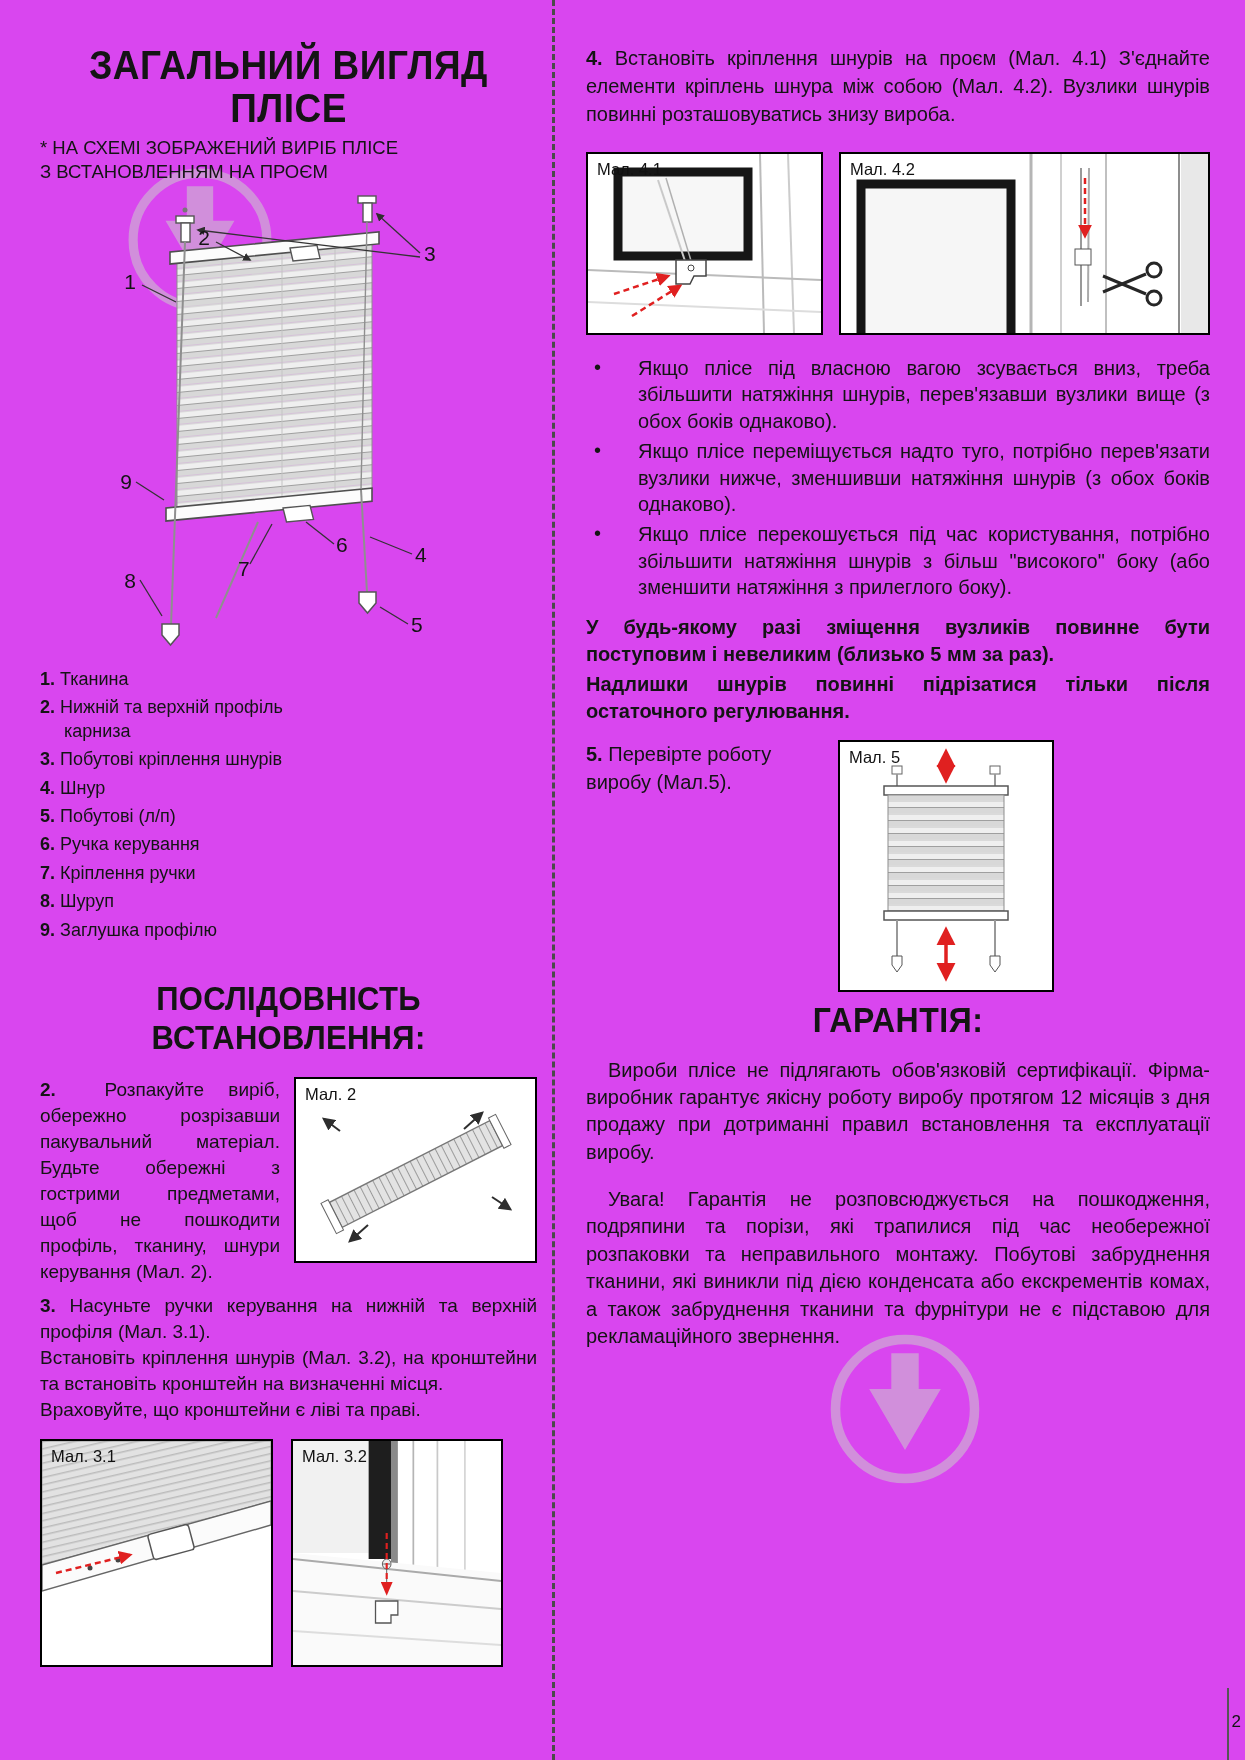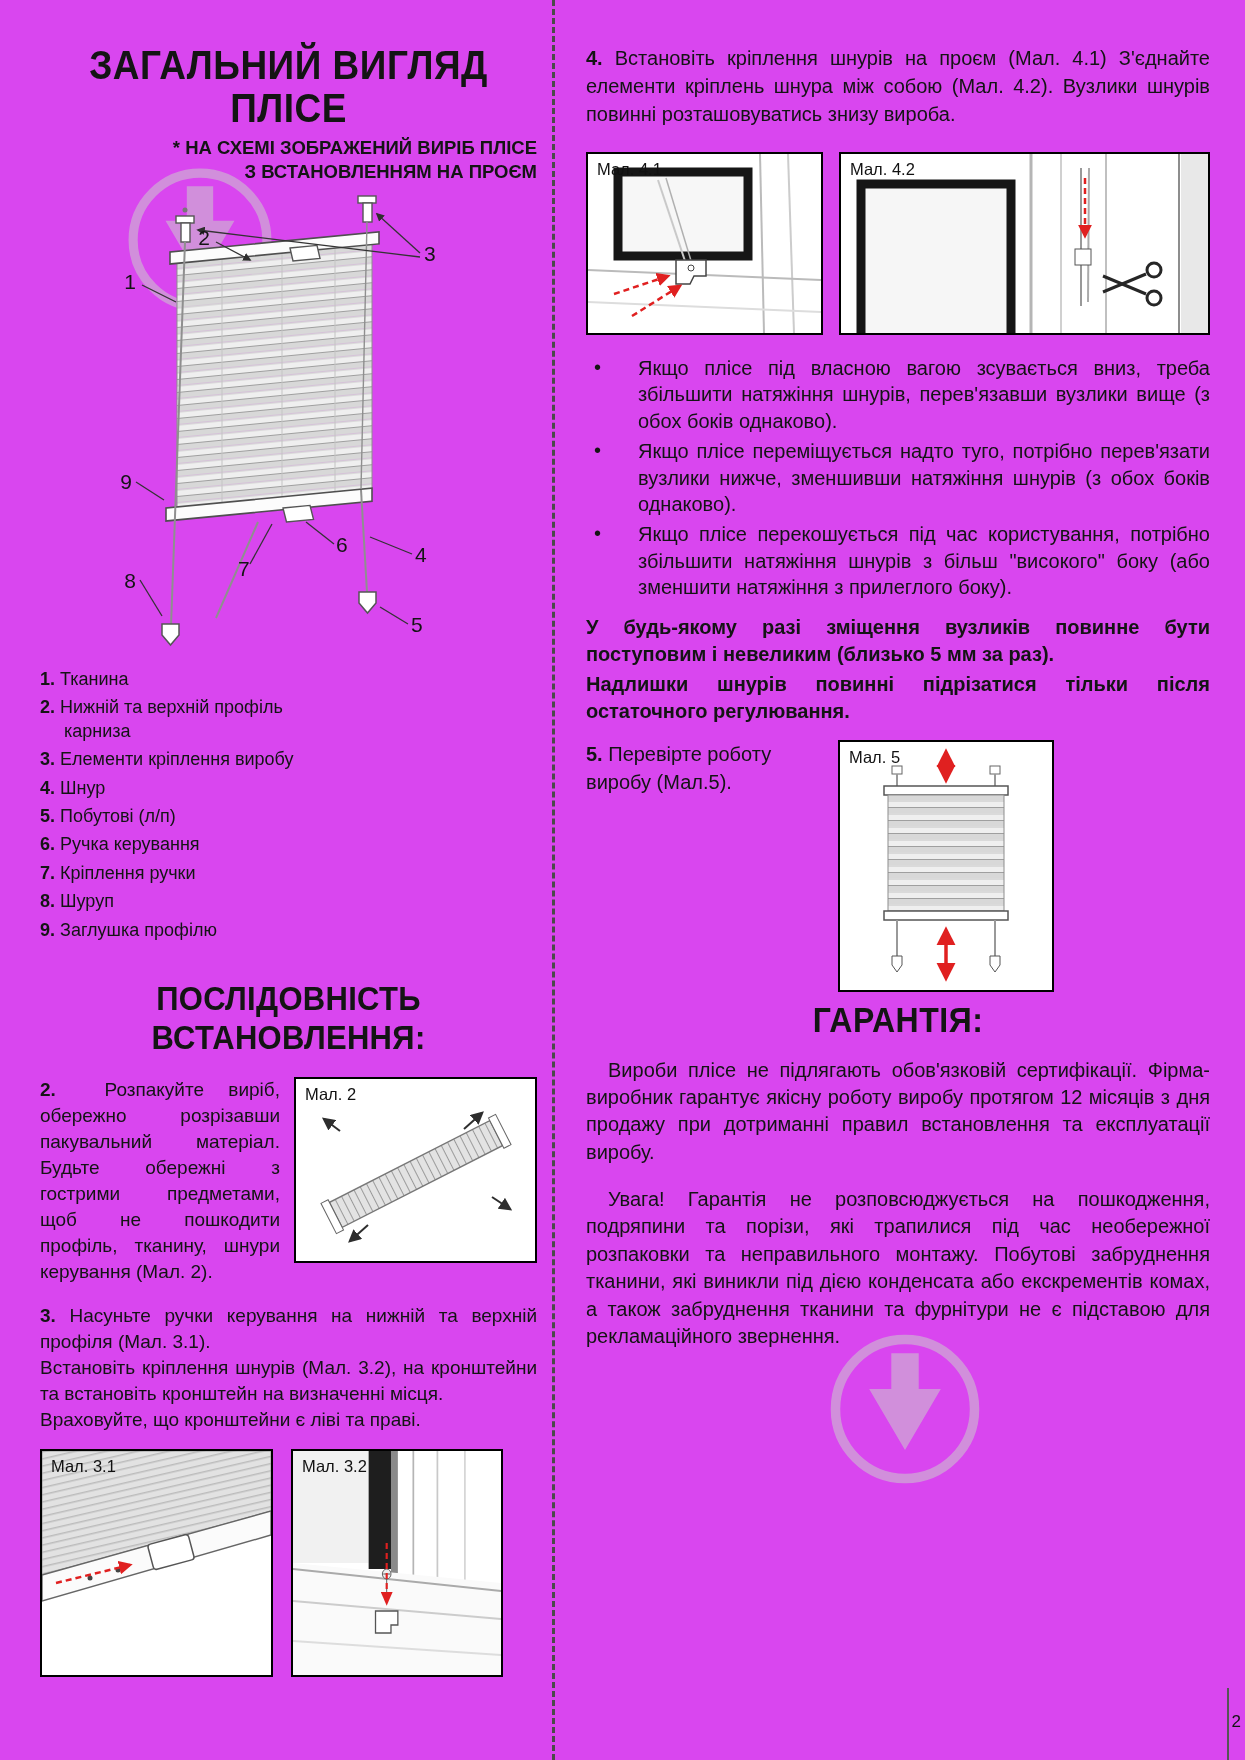--- a/index.html
+++ b/index.html
@@ -7,41 +7,41 @@
   .page { position:relative; width:1245px; height:1760px; background:#d946ef;
           font-family:"Liberation Sans", sans-serif; color:#141414; overflow:hidden; }
   .svg-defs { position:absolute; width:0; height:0; }
   .divider { position:absolute; left:552px; top:0; height:1760px; border-left:3px dashed #4a4a4a; }
   .col { position:absolute; top:44px; }
   .col-left  { left:40px;  width:497px; }
   .col-right { left:586px; width:624px; }
 
   .main-title { font-weight:700; font-size:37px; line-height:1.08; text-align:center;
                 letter-spacing:.5px; transform:scaleY(1.08); transform-origin:center top; }
-  .subtitle   { margin-top:12px; font-weight:700; font-size:18.5px; line-height:1.3; text-align:right; }
+  .subtitle   { margin-top:12px; font-weight:400; font-size:18.5px; line-height:1.3; text-align:left; }
 
   .diagram-wrap { position:relative; margin-top:6px; height:468px; }
   .main-diagram { display:block; }
   .main-diagram text { font-family:"Liberation Sans",sans-serif; font-size:21px; fill:#141414; }
 
   .legend { display:flex; margin-top:10px; font-size:18px; line-height:1.3;flex-direction:column; }
   .legend-col1 { width:262px; }
   .legend-col2 { flex:1; }
   .legend-item { padding-left:24px; text-indent:-24px; margin-bottom:5px; }
 
   .section-title { margin-top:32px; font-weight:700; font-size:31px; text-align:center;
                    letter-spacing:.3px; transform:scaleY(1.1); transform-origin:center top; }
 
   .body  { font-size:19px; line-height:1.37; text-align:justify; }
   .body p { margin:0; }
   .stepnum { font-weight:700; }
 
   .step2-row { display:flex; margin-top:26px; gap:14px; }
   .step2-text { width:247px; }
-  .step3 { margin-top:18px; }
+  .step3 { margin-top:8px; }
 
   .fig { position:relative; border:2px solid #000; background:#fff; flex:none; }
   .fig svg { display:block; width:100%; height:100%; }
   .fig-label { position:absolute; top:6px; left:9px; font-size:16.5px; color:#111; z-index:3; }
 
   .figs-row  { display:flex; gap:18px; margin-top:16px; }
   .figs-row4 { display:flex; gap:16px; margin-top:24px; }
 
   .rtext { font-size:20px; line-height:1.4; text-align:justify; }
   .bullets { margin-top:20px; }
@@ -184,21 +184,21 @@
         <text x="198" y="386" text-anchor="start">7</text>
         <text x="96" y="398" text-anchor="end">8</text>
         <text x="92" y="299" text-anchor="end">9</text>
       </svg>
     </div>
 
     <div class="legend">
       <div class="legend-col1">
         <div class="legend-item"><b>1.</b> <span>Тканина</span></div>
         <div class="legend-item"><b>2.</b> <span>Нижній та верхній профіль карниза</span></div>
-        <div class="legend-item"><b>3.</b> <span>Елементи кріплення виробу</span></div>
+        <div class="legend-item"><b>3.</b> <span>Побутові кріплення шнурів</span></div>
         <div class="legend-item"><b>4.</b> <span>Шнур</span></div>
       </div>
       <div class="legend-col2">
         <div class="legend-item"><b>5.</b> <span>Побутові (л/п)</span></div>
         <div class="legend-item"><b>6.</b> <span>Ручка керування</span></div>
         <div class="legend-item"><b>7.</b> <span>Кріплення ручки</span></div>
         <div class="legend-item"><b>8.</b> <span>Шуруп</span></div>
         <div class="legend-item"><b>9.</b> <span>Заглушка профілю</span></div>
       </div>
     </div>

